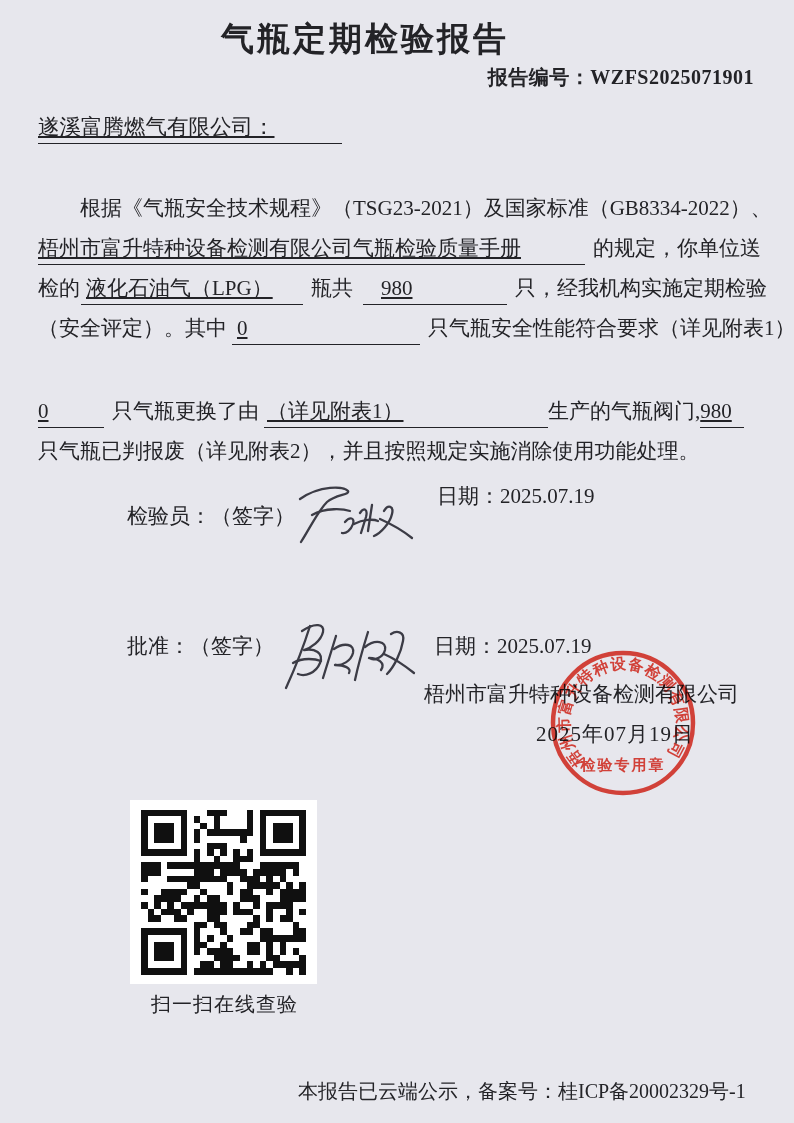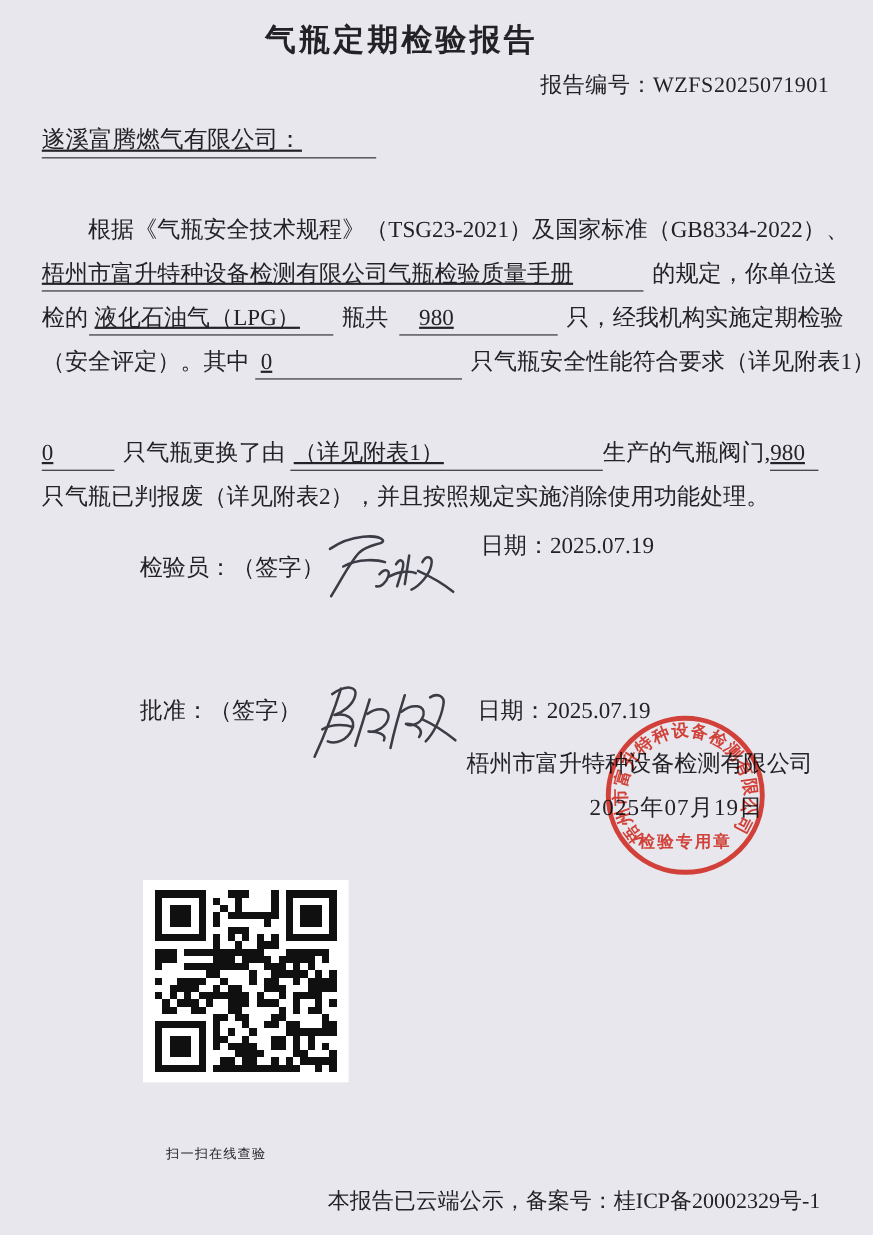--- a/index.html
+++ b/index.html
@@ -12,26 +12,26 @@
     background: #e7e7ed;
     font-family: "Liberation Serif", "DejaVu Serif", serif;
     color: #232327;
     overflow: hidden;
   }
   .abs { position: absolute; }
 
   .title {
     left: 0; top: 17px; width: 730px;
     text-align: center;
-    font-size: 28px; font-weight: bold;
+    font-size: 33px; font-weight: bold;
     letter-spacing: 3px;
   }
   .report-no {
     top: 64px; right: 40px;
-    font-size: 20px; letter-spacing: 0.5px;
+    font-size: 20px; letter-spacing: 0.5px; font-weight: bold;
   }
   .addressee {
     left: 38px; top: 112px;
     font-size: 21.5px;
   }
   .addressee .fill { min-width: 304px; }
 
   .body-text {
     left: 38px; top: 188px; width: 722px;
     font-size: 21px; line-height: 40px;
@@ -74,21 +74,21 @@
   .seal {
     left: 543px; top: 643px;
     mix-blend-mode: multiply;
     opacity: 0.93;
   }
 
   .qr-box {
     left: 130px; top: 800px; width: 187px; height: 184px;
     background: #ffffff;
   }
-  .qr-caption { left: 151px; top: 1041px; font-size: 12px; letter-spacing: 1px; }
+  .qr-caption { left: 151px; top: 991px; font-size: 20px; letter-spacing: 1px; }
 
   .footer { left: 298px; top: 1078px; font-size: 20px; }
 </style>
 </head>
 <body>
 
 <div class="page">
 
   <div class="abs title">气瓶定期检验报告</div>
 

